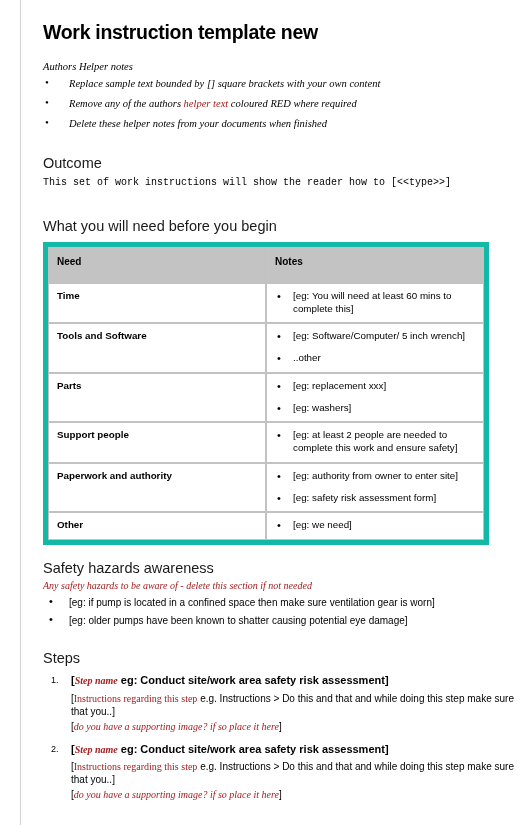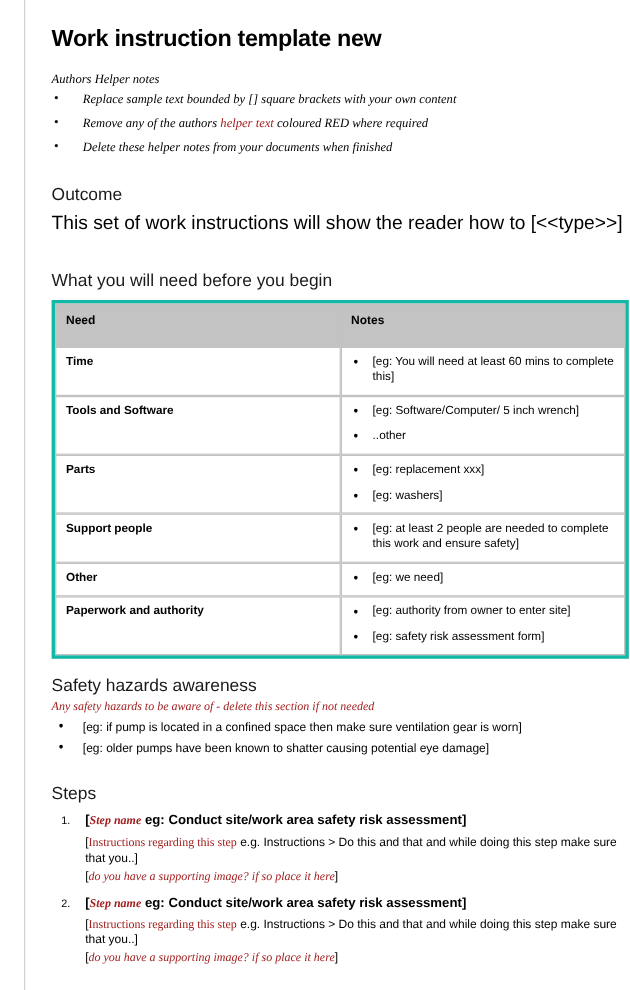--- a/index.html
+++ b/index.html
@@ -82,33 +82,33 @@
     color: #1a1a1a;
     margin: 0 0 4px 0;
     line-height: 1.25;
   }
   .h-outcome { margin-top: 24px; }
   .h-need    { margin-top: 27px; margin-bottom: 7px; }
   .h-safety  { margin-top: 14px; margin-bottom: 3px; }
   .h-steps   { margin-top: 22px; margin-bottom: 6px; }
 
   .body-line {
-    font-family: Liberation Sans, sans-serif;
-    font-size: 16px;
+    font-family: Liberation Mono, monospace;
+    font-size: 10px;
     line-height: 1.35;
     margin: 0;
   }
 
   
   table.need-table {
     border-collapse: separate;
     border-spacing: 0;
-    width: 481px;
+    width: 446px;
     table-layout: fixed;
-    border: 3px solid #14b8a6;
+    border: 5px solid #14b8a6;
     margin: 0;
   }
   table.need-table th,
   table.need-table td {
     border: 1px solid #c2c2c2;
     vertical-align: top;
     padding: 6px 8px 7px 8px;
     font-family: "Liberation Sans", sans-serif;
     font-size: 9.8px;
     line-height: 1.3;
@@ -292,33 +292,33 @@
         </tr>
         <tr>
           <td class="need-cell">Support people</td>
           <td>
             <ul class="cell-list">
               <li>[eg: at least 2 people are needed to complete this work and ensure safety]</li>
             </ul>
           </td>
         </tr>
         <tr>
-          <td class="need-cell">Other</td>
-          <td>
-            <ul class="cell-list">
-              <li>[eg: we need]</li>
-            </ul>
-          </td>
-        </tr>
-        <tr>
           <td class="need-cell">Paperwork and authority</td>
           <td>
             <ul class="cell-list">
               <li>[eg: authority from owner to enter site]</li>
               <li>[eg: safety risk assessment form]</li>
+            </ul>
+          </td>
+        </tr>
+        <tr>
+          <td class="need-cell">Other</td>
+          <td>
+            <ul class="cell-list">
+              <li>[eg: we need]</li>
             </ul>
           </td>
         </tr>
       </tbody>
     </table>
 
     <h2 class="sec-h h-safety">Safety hazards awareness</h2>
     <div class="safety-note">Any safety hazards to be aware of - delete this section if not needed</div>
     <ul class="safety-list">
       <li>[eg: if pump is located in a confined space then make sure ventilation gear is worn]</li>

